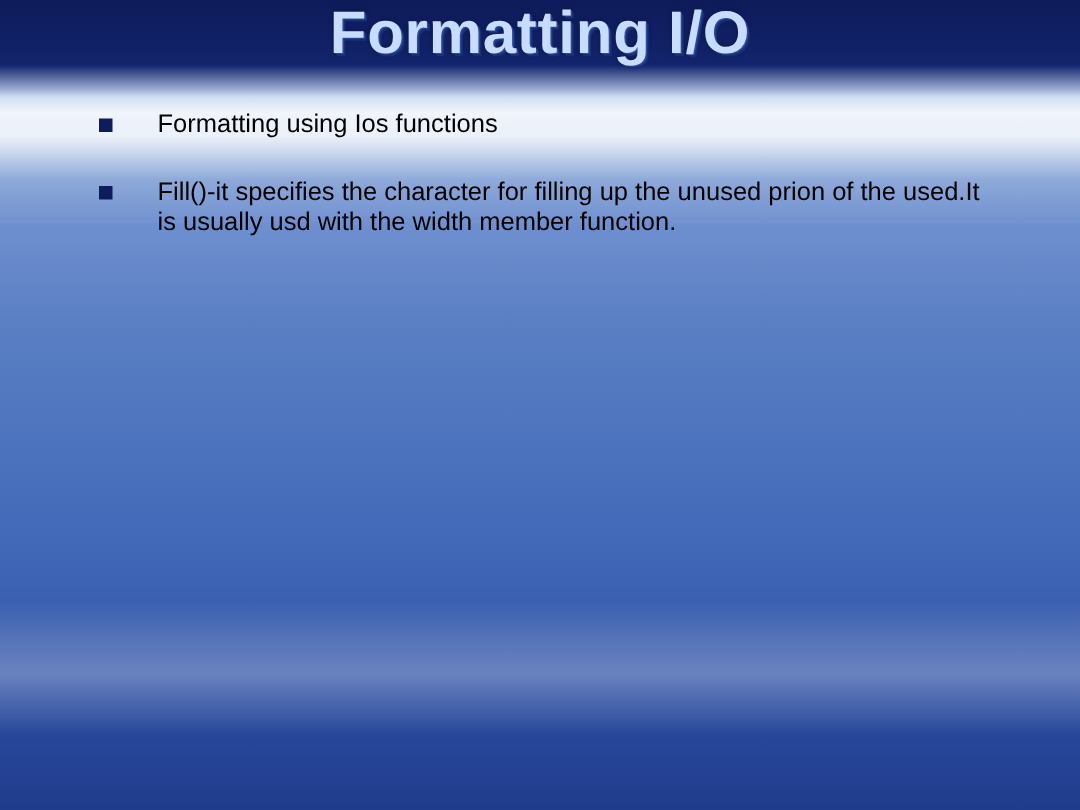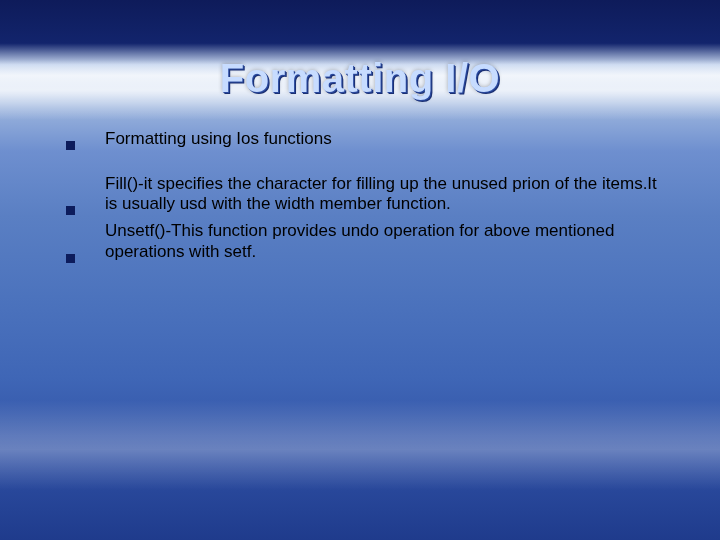--- a/index.html
+++ b/index.html
@@ -59,40 +59,39 @@
        rgba(255,255,255,0.15) 75%,
        rgba(255,255,255,0) 100%);
     pointer-events:none;
   }
 
   .title {
     position: relative;
     text-align: center;
     font-size: 40px;
     font-weight: bold;
-    padding-top: 56px;
     color: #c7dcff;
     text-shadow:
       1px 1px 0 #2a4aa0,
       2px 2px 0 #1a2f72,
       0 0 4px rgba(0,0,0,0.3);
     letter-spacing: 0.5px;
     z-index: 2;
   }
 
   .content {
     position: relative;
     z-index: 2;
     padding: 28px 54px 0 54px;
     color: #000;
   }
 
   .bullet-row {
     display: flex;
-    align-items: flex-end;
+    align-items: flex-start;
     margin-bottom: 6px;
     padding-left: 12px;
   }
   .lead-row { margin-bottom: 24px; }
 
   .sq {
     flex: 0 0 auto;
     width: 9px;
     height: 9px;
     background: #0d1c5c;
@@ -118,23 +117,19 @@
 
     <div class="bullet-row lead-row">
       <span class="sq"></span>
       <span class="bt">Formatting using Ios functions</span>
     </div>
 
 
 
     <div class="bullet-row">
       <span class="sq"></span>
-      <span class="bt">Fill()-it specifies the character for filling up the unused prion of the items.It is usually usd with the width member function.</span>
+      <span class="bt">Fill()-it specifies the character for filling up the unused prion of the used.It is usually usd with the width member function.</span>
     </div>
 
 
-    <div class="bullet-row">
-      <span class="sq"></span>
-      <span class="bt">Unsetf()-This function provides undo operation for above mentioned operations with setf.</span>
-    </div>
 
   </div>
 </div>
 
 </body></html>

